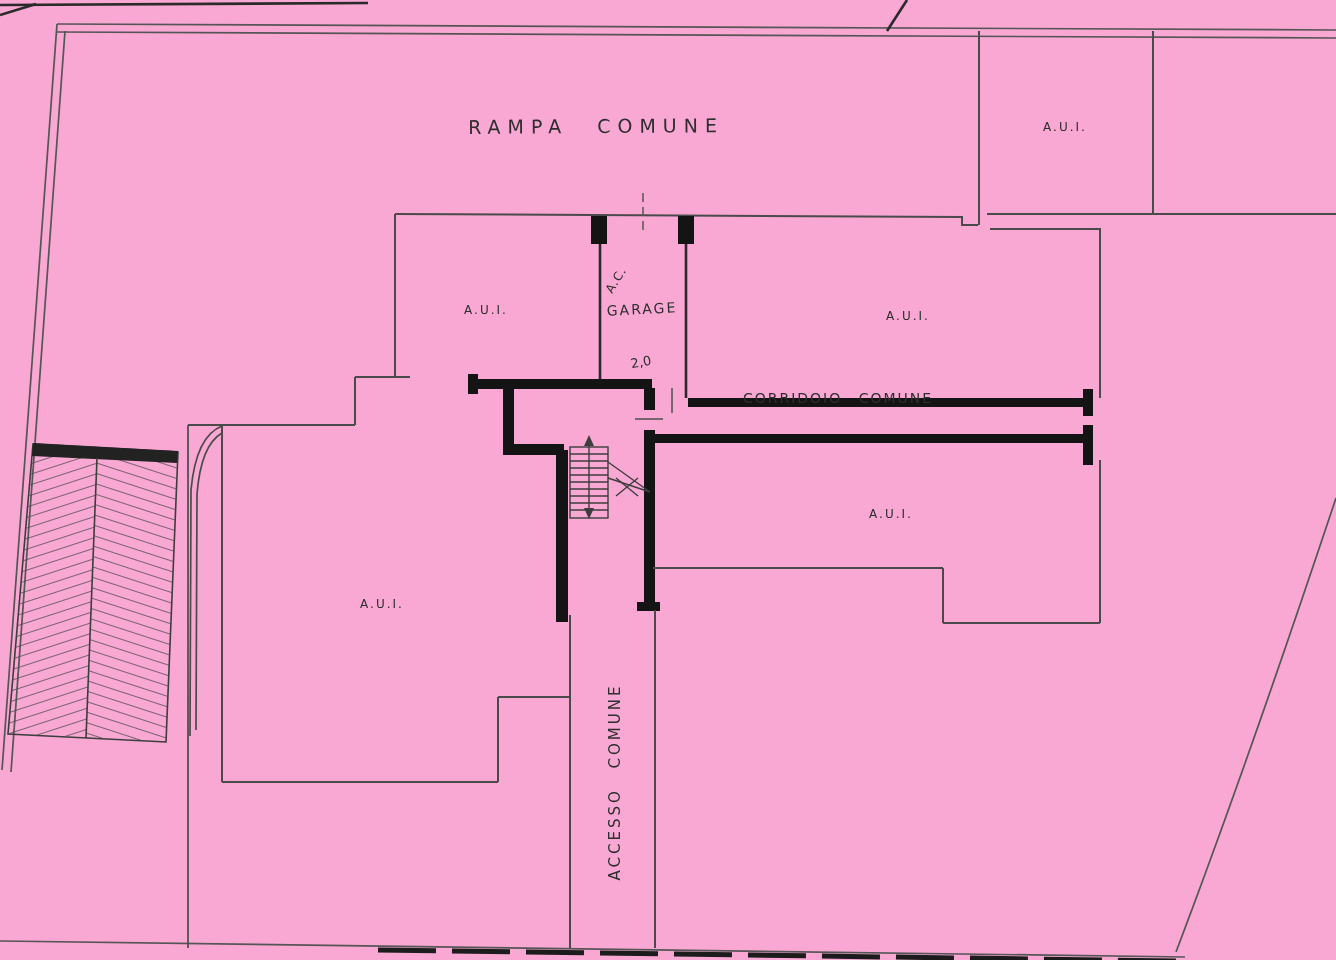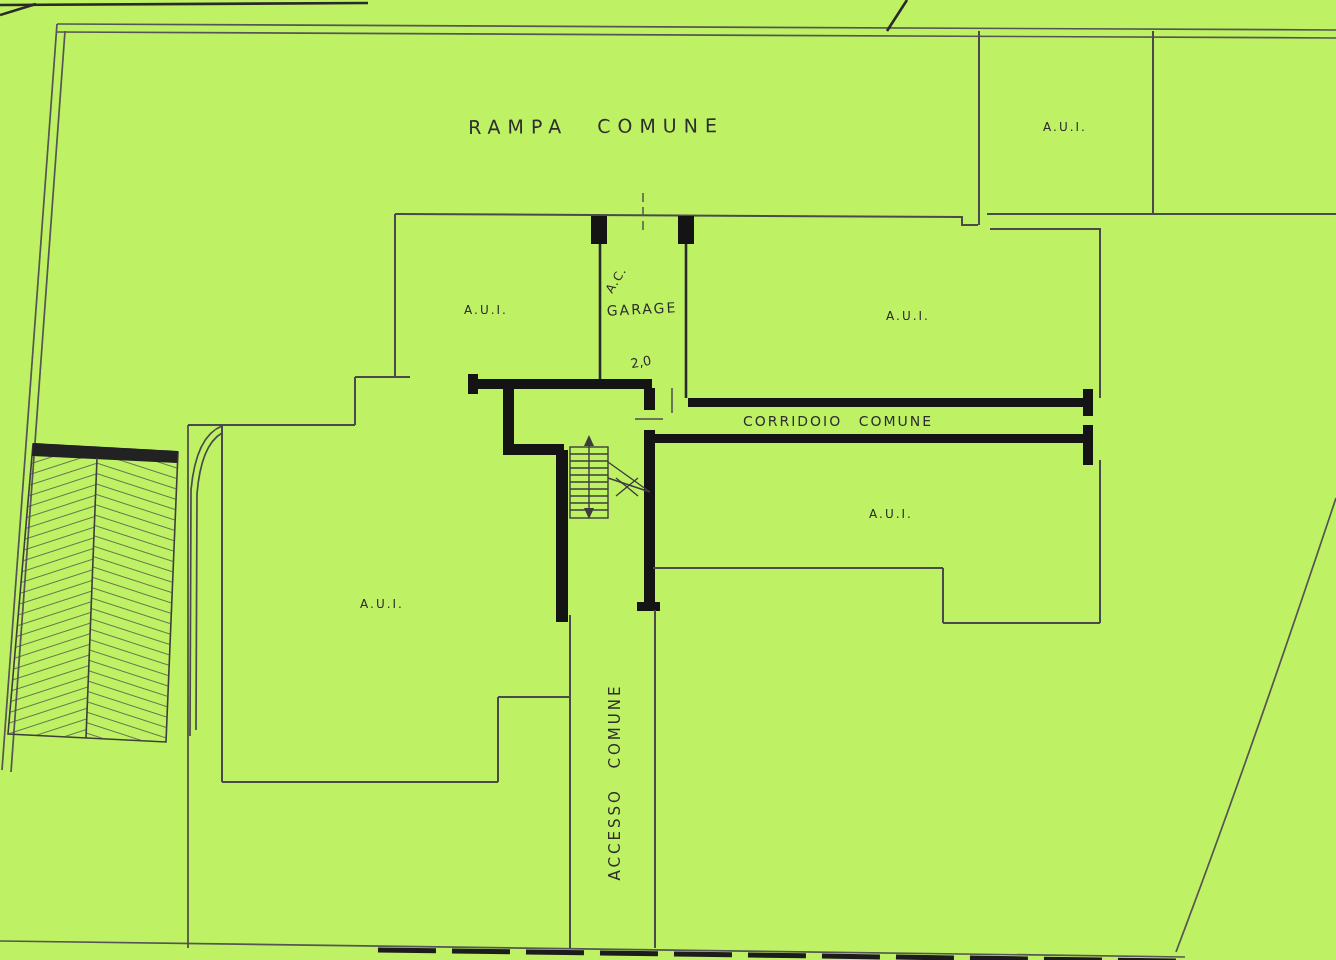--- a/index.html
+++ b/index.html
@@ -1,16 +1,16 @@
 <!DOCTYPE html>
 <html><head>
 <meta charset="utf-8">
 <style>
   html,body{margin:0;padding:0;background:#fff;}
-  #plan{position:relative;width:1336px;height:960px;background:#bef264;overflow:hidden;
+  #plan{position:relative;width:1336px;height:960px;background:#f9a8d4;overflow:hidden;
         font-family:"DejaVu Sans",sans-serif;}
   #plan svg{position:absolute;left:0;top:0;}
   .lbl{position:absolute;transform:translate(-50%,-50%);color:#2e2e2e;white-space:nowrap;
        -webkit-user-select:none;user-select:none;}
   .lbl-rampa{font-size:19px;letter-spacing:7px;word-spacing:16px;transform:translate(-50%,-50%) rotate(-0.4deg);}
   .lbl-aui{font-size:12px;letter-spacing:2px;}
   .lbl-garage{font-size:14px;letter-spacing:2px;transform:translate(-50%,-50%) rotate(-3deg);}
   .lbl-ac{font-size:12px;letter-spacing:1px;transform:translate(-50%,-50%) rotate(-58deg);}
   .lbl-dim{font-size:13px;transform:translate(-50%,-50%) rotate(-10deg);}
   .lbl-corridoio{font-size:14px;letter-spacing:2px;word-spacing:10px;}
@@ -156,16 +156,16 @@
   <span class="lbl lbl-aui" style="left:891px;top:514px;">A.U.I.</span>
 
   <span class="lbl lbl-aui" style="left:382px;top:604px;">A.U.I.</span>
 
   <span class="lbl lbl-ac" style="left:616px;top:280px;">A.C.</span>
 
   <span class="lbl lbl-garage" style="left:642px;top:309px;">GARAGE</span>
 
   <span class="lbl lbl-dim" style="left:641px;top:362px;">2,0</span>
 
-  <span class="lbl lbl-corridoio" style="left:838px;top:421px;">CORRIDOIO COMUNE</span>
+  <span class="lbl lbl-corridoio" style="left:838px;top:398px;">CORRIDOIO COMUNE</span>
 
   <span class="lbl lbl-accesso" style="left:615px;top:782px;">ACCESSO COMUNE</span>
 </div>
 
 </body></html>

